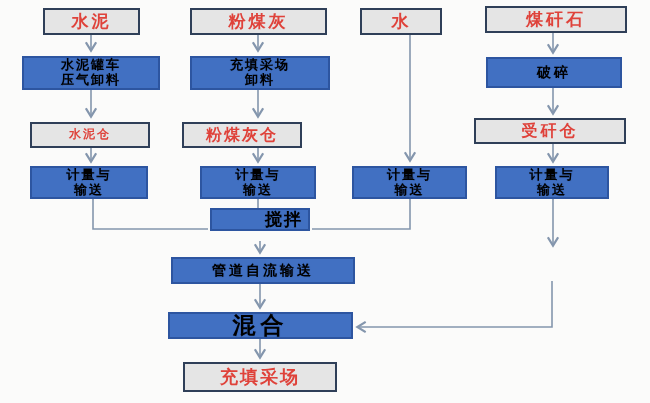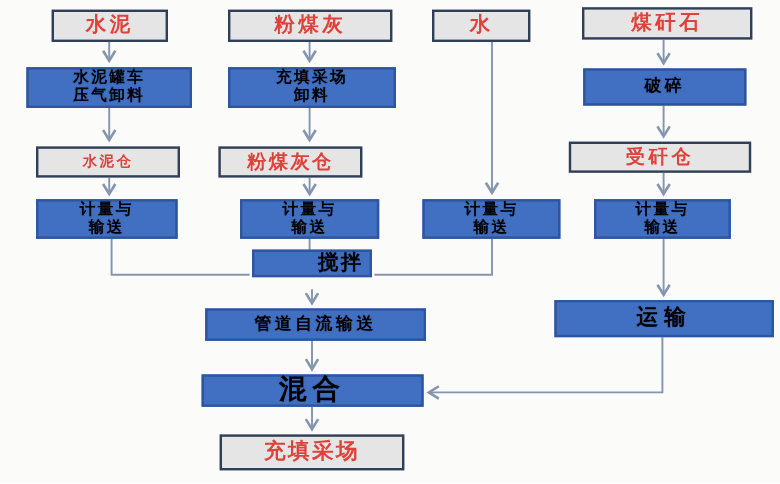--- a/index.html
+++ b/index.html
@@ -101,17 +101,16 @@
 输送</div>
   <div class="node blue-node" id="n-meter-2">计量与
 输送</div>
   <div class="node blue-node" id="n-meter-3">计量与
 输送</div>
   <div class="node blue-node" id="n-meter-4">计量与
 输送</div>
 
   <div class="node blue-node" id="n-stir">搅拌</div>
   <div class="node blue-node" id="n-pipeline">管道自流输送</div>
-  <div class="node blue-node" id="n-transport">运输</div>
   <div class="node blue-node" id="n-blend">混合</div>
   <div class="node white-node" id="n-fill">充填采场</div>
 
 </div>
 
 </body></html>

